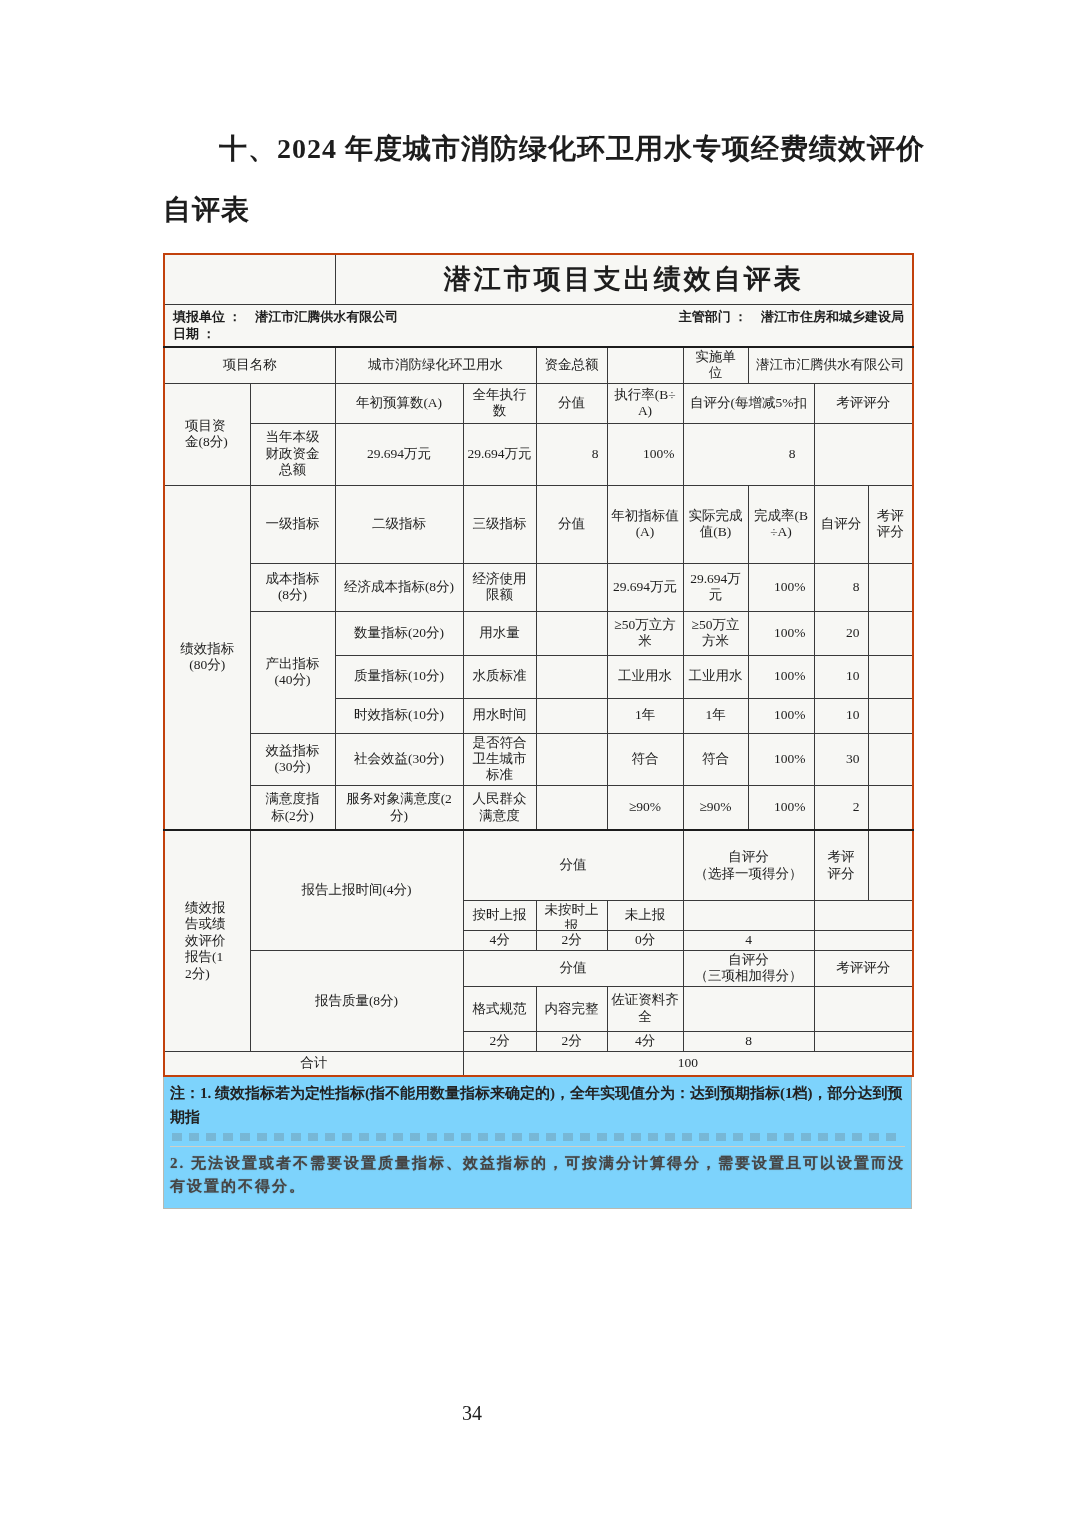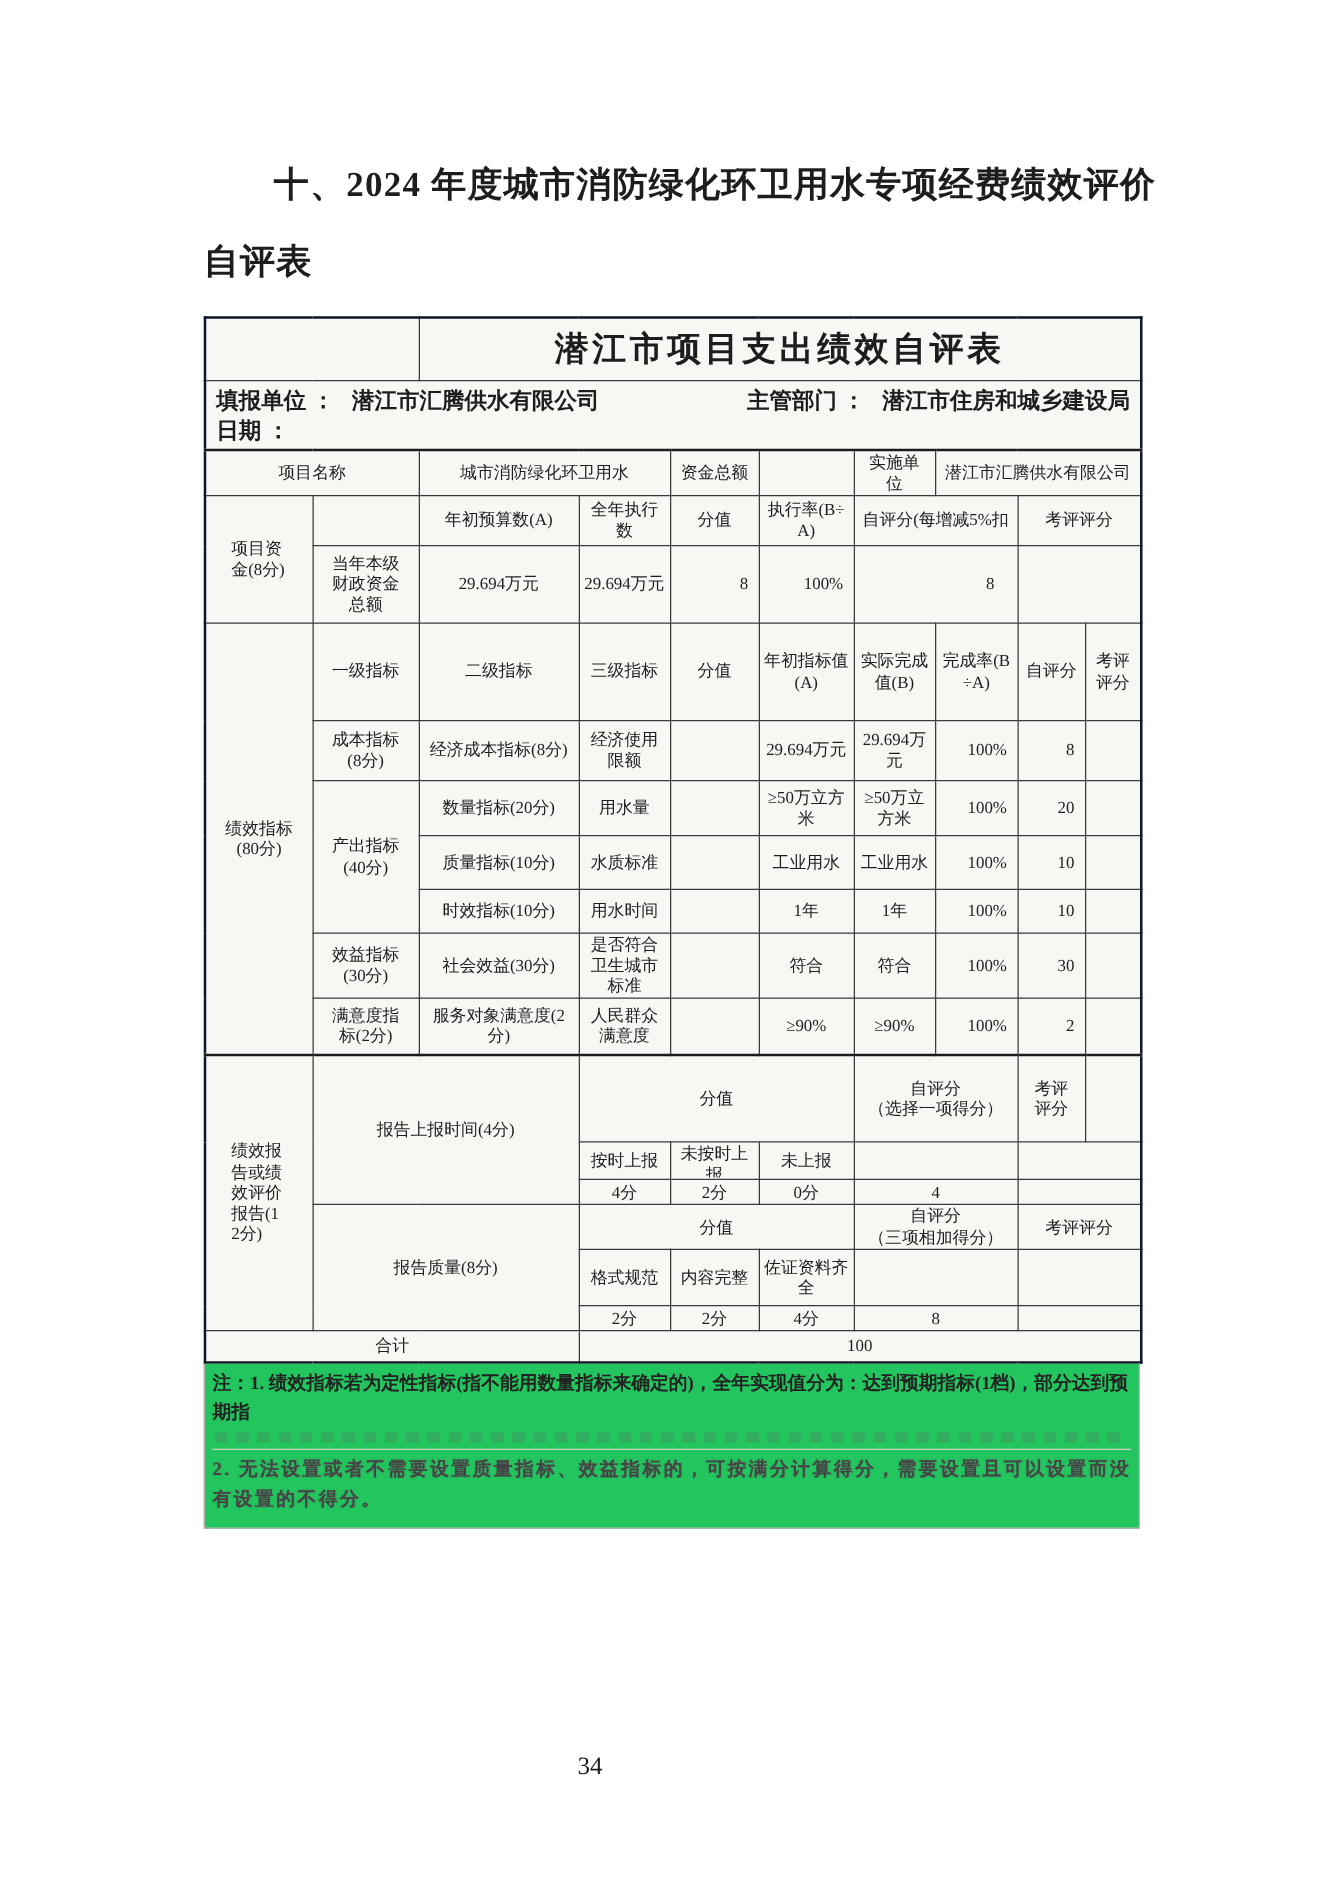--- a/index.html
+++ b/index.html
@@ -5,41 +5,41 @@
   html,body{margin:0;padding:0;background:#ffffff;}
   .doc{position:relative;width:944px;height:1520px;background:#ffffff;overflow:hidden;
        font-family:"Liberation Serif","DejaVu Serif",serif;color:#1d1d1d;}
   
   .heading{position:absolute;left:163px;top:134px;width:800px;font-size:28px;font-weight:700;
            letter-spacing:1px;line-height:1.1;}
   .heading .l1{text-indent:56px;}
   .heading .l2{margin-top:30px;}
   
   .sheet{position:absolute;left:163px;top:253px;width:749px;background:#f7f7f4;}
-  table{border-collapse:collapse;table-layout:fixed;width:749px;border:2px solid #0f172a;}
+  table{border-collapse:collapse;table-layout:fixed;width:749px;border:2px solid #c2410c;}
   td{border:1px solid #3a3a3a;font-size:13.5px;line-height:1.22;text-align:center;
      vertical-align:middle;padding:1px 3px;overflow:hidden;word-break:break-all;color:#1d1d1d;}
   tr.h20{height:20px}tr.h25{height:25px}tr.h30{height:30px}tr.h35{height:35px}tr.h36{height:36px}
   tr.h40{height:40px}tr.h43{height:43px}tr.h44{height:44px}tr.h45{height:45px}tr.h48{height:48px}
   tr.h50{height:50px}tr.h62{height:62px}tr.h70{height:70px}tr.h78{height:78px}
   tr.septop > td{border-top:2px solid #1c1c1c;}
   .tbl-title{font-size:27px;font-weight:700;letter-spacing:3px;}
-  .info-cell{text-align:left;font-weight:700;font-size:18px;padding:3px 8px;line-height:1.35;}
+  .info-cell{text-align:left;font-weight:700;font-size:13px;padding:3px 8px;line-height:1.35;}
   .info-top{display:flex;justify-content:space-between;}
   .info-top .val{margin-left:14px;}
   .tl{text-align:center;}
   .trr{text-align:right;padding-right:8px;}
   .pr18{padding-right:18px;}
   .pad-wide{padding:1px 12px;}
   .pad10{padding:1px 10px;margin-left:20px;}
   .pad7{padding:1px 7px;}
   .lbl-left{text-align:left;padding:1px 20px;}
   .clip-box{max-height:27px;overflow:hidden;}
   
-  .notes{border:1px solid #b9b9b0;border-top:none;background:#22c55e;padding:5px 6px 10px;font-size:15px;}
+  .notes{border:1px solid #b9b9b0;border-top:none;background:#7dd3fc;padding:5px 6px 10px;font-size:15px;}
   .note1{font-weight:600;line-height:1.55;color:#222;}
   .clip-strip{height:8px;margin:4px 2px 5px;opacity:.5;
       background:repeating-linear-gradient(90deg,rgba(100,100,100,.5) 0 10px,rgba(100,100,100,0) 10px 17px);}
   .note2{border-top:1px solid #cfcfc6;padding-top:5px;color:#454545;font-weight:600;
          letter-spacing:2px;line-height:1.55;text-shadow:0 0 1.2px rgba(90,90,90,.65);}
   .page-num{position:absolute;left:0;right:0;top:1402px;text-align:center;font-size:20px;}
 </style>
 </head>
 <body>
 

